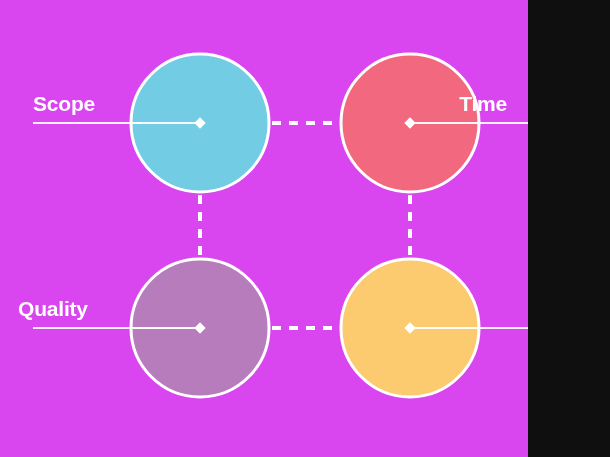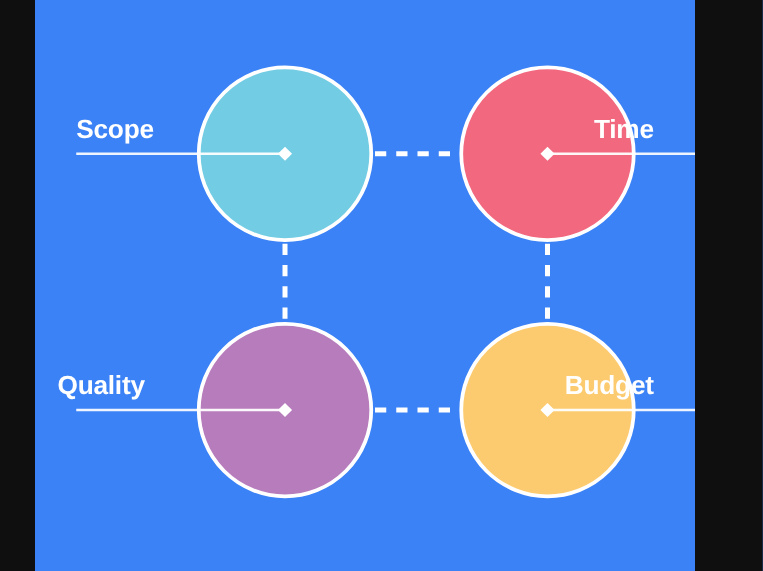--- a/index.html
+++ b/index.html
@@ -27,28 +27,28 @@
     position: absolute;
     color: #ffffff;
     font-family: "Liberation Sans", sans-serif;
     font-weight: bold;
     font-size: 21px;
     line-height: 1;
     letter-spacing: -0.2px;
     white-space: nowrap;
   }
   .label-scope  { left: 33px;  top: 93px;  }
-  .label-time   { right: 33px; top: 93px;  text-align: right; }
+  .label-time   { right: 21px; top: 93px;  text-align: right; }
   .label-quality{ left: 18px;  top: 298px; }
   .label-budget { right: 33px; top: 298px; text-align: right; }
 </style>
 </head>
 <body>
 
-<div id="stage" style="background: #3b82f6; width: 528px; height: 457px; margin-left: 28px;">
+<div id="stage" style="background: #d946ef; width: 528px; height: 457px;">
 
   <svg id="diagram-svg" viewBox="0 0 610 457">
 
     <g>
       <line x1="33" y1="123" x2="200" y2="123" stroke="#ffffff" stroke-width="2" opacity="0.92"></line>
       <line x1="410" y1="123" x2="577" y2="123" stroke="#ffffff" stroke-width="2" opacity="0.92"></line>
       <line x1="33" y1="328" x2="200" y2="328" stroke="#ffffff" stroke-width="2" opacity="0.92"></line>
       <line x1="410" y1="328" x2="577" y2="328" stroke="#ffffff" stroke-width="2" opacity="0.92"></line>
     </g>
 
@@ -87,15 +87,14 @@
     </g>
 
   </svg>
 
   <div class="node-label label-scope">Scope</div>
 
   <div class="node-label label-time">Time</div>
 
   <div class="node-label label-quality">Quality</div>
 
-  <div class="node-label label-budget">Budget</div>
 
 </div>
 
 </body></html>

